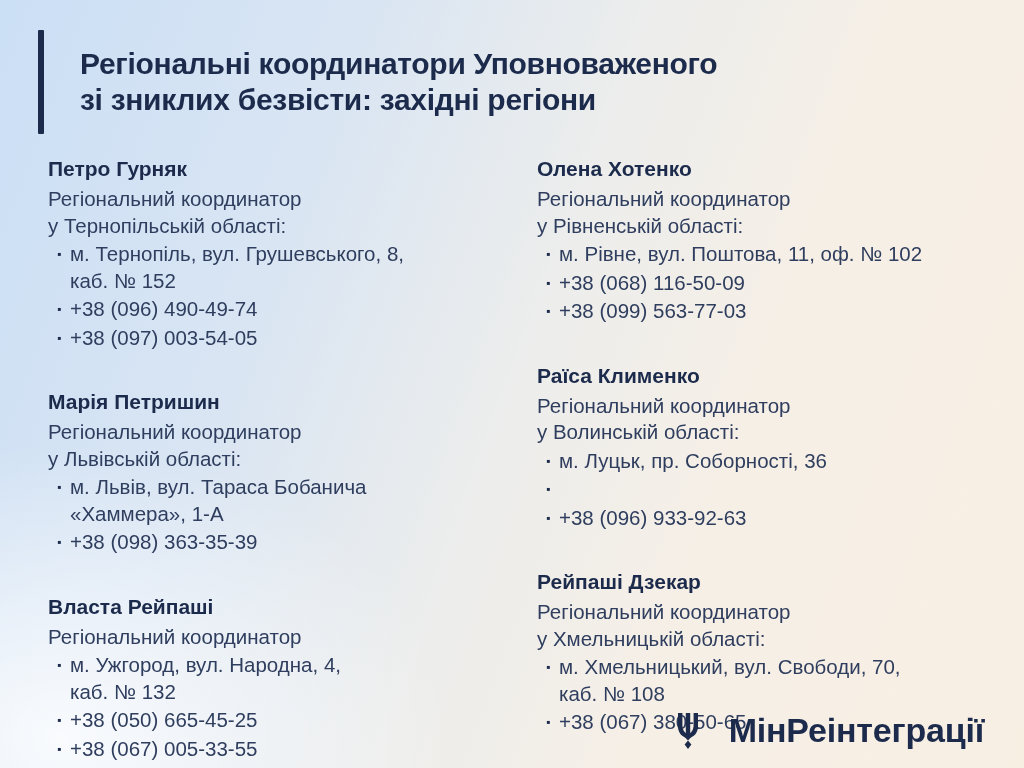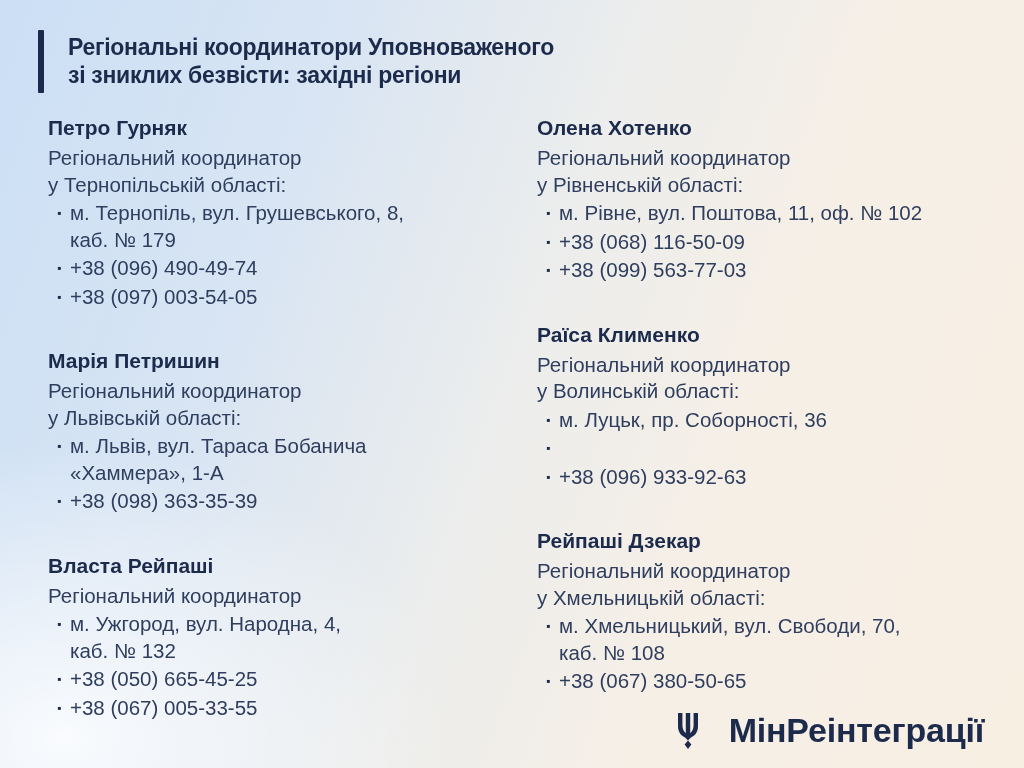--- a/index.html
+++ b/index.html
@@ -5,21 +5,21 @@
   html,body{margin:0;padding:0;}
   .slide{
     position:relative;width:1024px;height:768px;overflow:hidden;
     font-family:"Liberation Sans",sans-serif;
     background:
       radial-gradient(ellipse 560px 420px at 6% 96%, rgba(255,255,255,.85), rgba(255,255,255,0) 70%),
       linear-gradient(110deg,#cbdff5 0%,#d9e5f3 28%,#ecedec 50%,#f6efe6 70%,#f8efe3 100%);
   }
   header{display:flex;align-items:stretch;padding:30px 20px 0 38px;}
   .accent-bar{width:6px;background:#1c2b4c;margin-right:20px;border-radius:1px;}
-  h1{margin:4px;font-size:23px;line-height:1.2;font-weight:700;color:#1c2b4c;letter-spacing:-.3px;}
+  h1{margin:16px;font-size:30px;line-height:1.2;font-weight:700;color:#1c2b4c;letter-spacing:-.3px;}
   .columns{display:flex;padding:21px 3px 0 48px;}
   .col-left{width:489px;flex:none;}
   .col-right{flex:1;min-width:0;}
   .person{margin-bottom:37px;}
   .person:last-child{margin-bottom:0;}
   .p-name{font-size:21px;font-weight:700;color:#1c2b4c;line-height:28px;margin-bottom:3px;}
   .p-role,.p-region{font-size:20.5px;line-height:26.5px;color:#2f3e5e;}
   ul.p-details{list-style:none;margin:2px 0 0;padding:0 0 0 9px;}
   li.detail{display:flex;align-items:flex-start;margin-top:2px;
     font-size:20.5px;line-height:26.5px;color:#2f3e5e;}
@@ -46,21 +46,21 @@
   <main class="columns">
     <section class="col-left">
   <article class="person">
     <div class="p-name">Петро Гурняк</div>
     <div class="p-role">Регіональний координатор</div>
     <div class="p-region">у Тернопільській області:</div>
     <ul class="p-details">
             <li class="detail">
               <span class="bullet">▪</span>
               <span class="txt">м. Тернопіль, вул. Грушевського, 8,
-каб. № 179</span>
+каб. № 152</span>
             </li>
             <li class="detail">
               <span class="bullet">▪</span>
               <span class="txt">+38 (096) 490-49-74</span>
             </li>
             <li class="detail">
               <span class="bullet">▪</span>
               <span class="txt">+38 (097) 003-54-05</span>
             </li>
           </ul>

